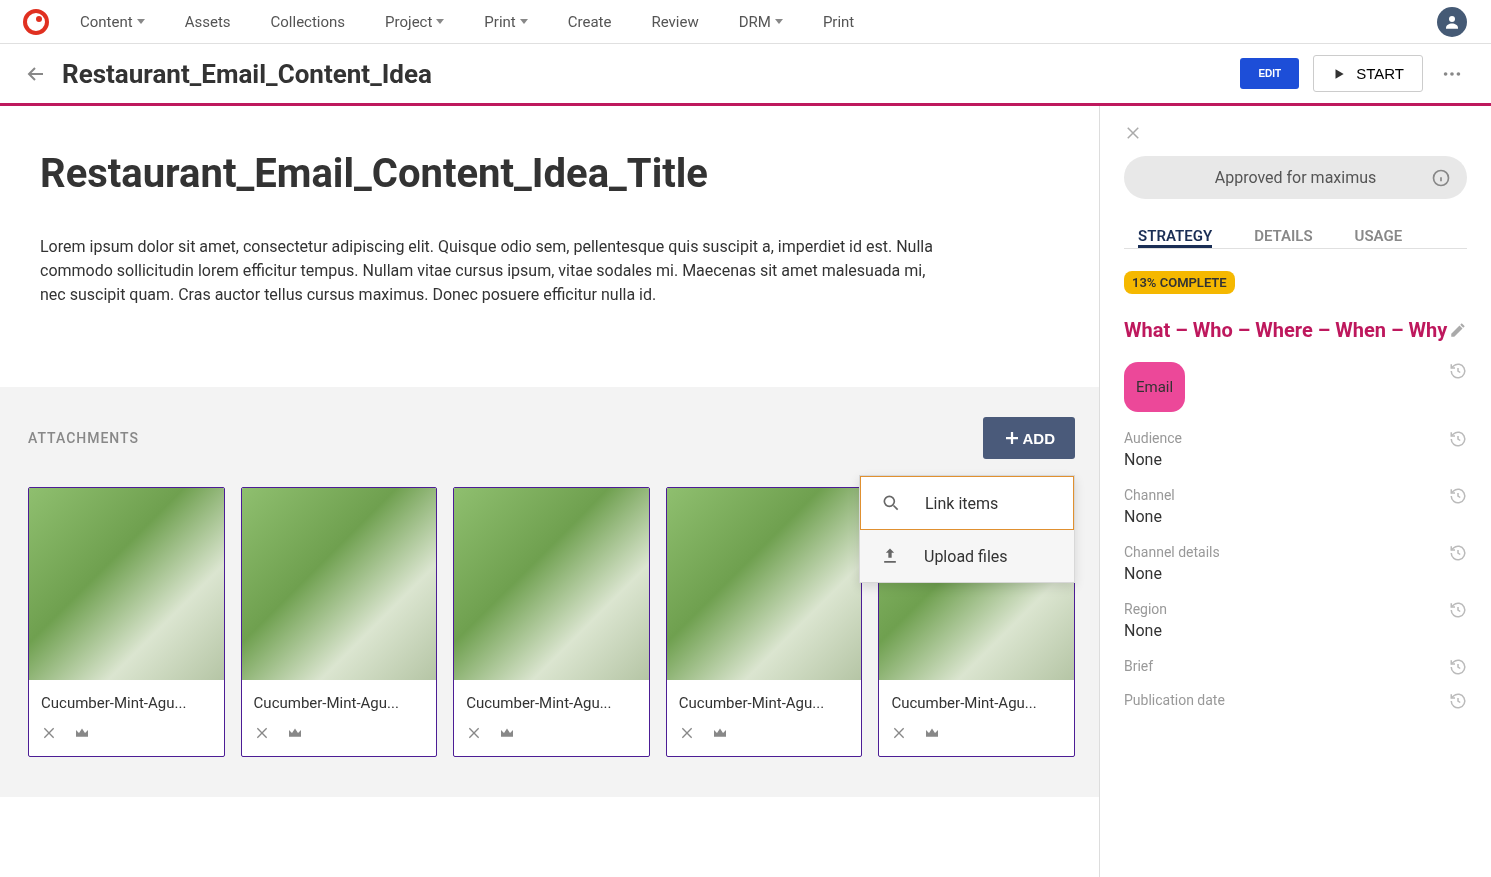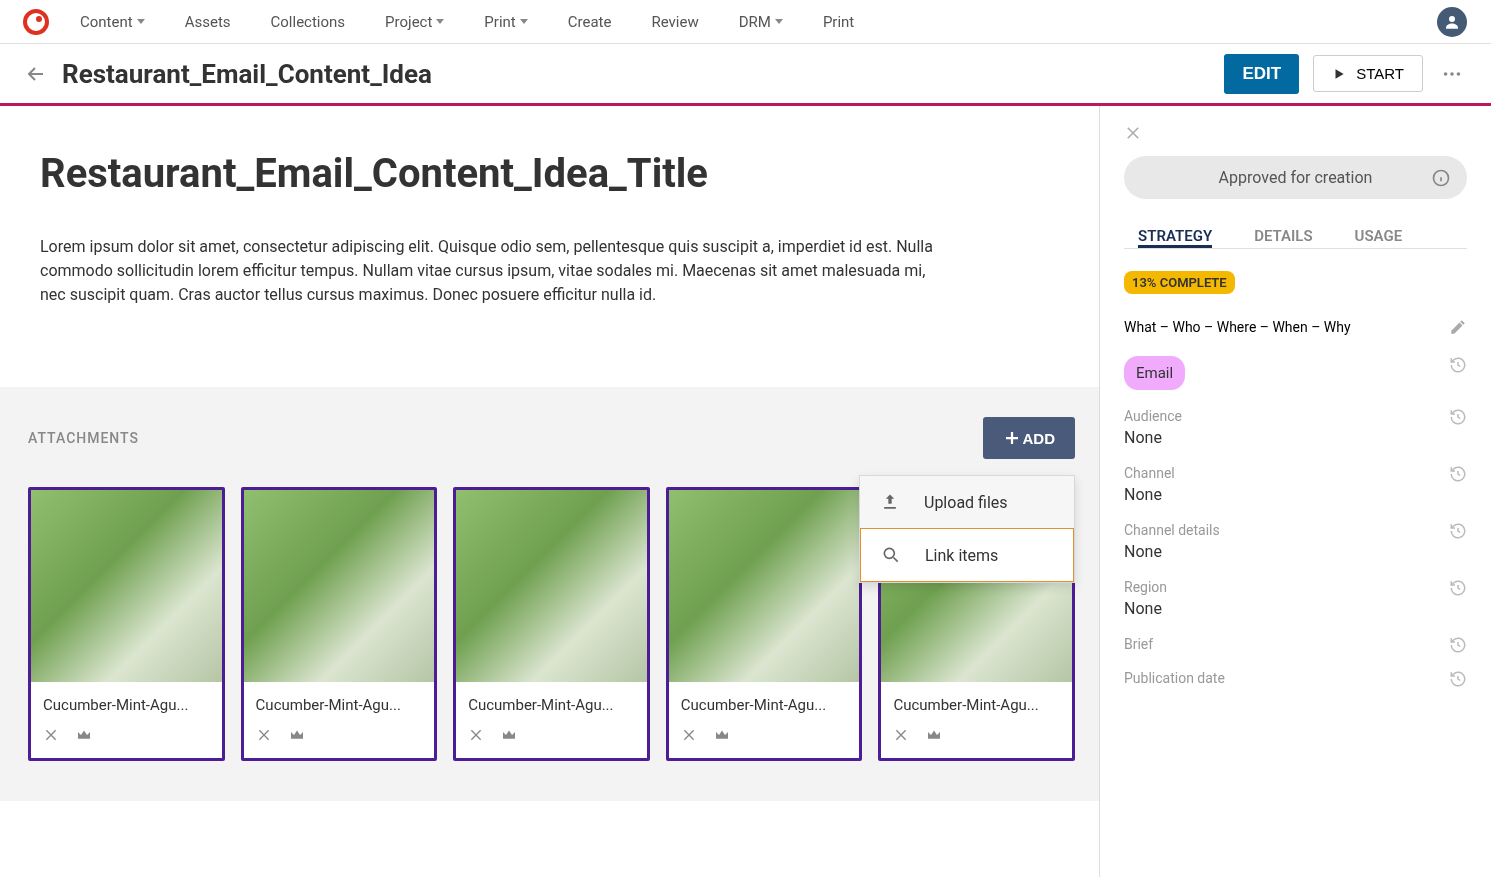--- a/index.html
+++ b/index.html
@@ -9,41 +9,41 @@
 .top-nav { height: 44px; border-bottom: 1px solid #e0e0e0; display: flex; align-items: center; padding: 0 16px; }
 .logo-slot { width: 40px; display: flex; align-items: center; justify-content: center; }
 .nav-items { display: flex; gap: 40px; margin-left: 24px; flex: 1; }
 .nav-item { color: #555; font-size: 15px; cursor: pointer; display: flex; align-items: center; gap: 4px; }
 .avatar { width: 30px; height: 30px; border-radius: 50%; background: #455a75; display: flex; align-items: center; justify-content: center; margin-right: 8px; }
 
 
 .title-bar { height: 62px; border-bottom: 3px solid #be185d; display: flex; align-items: center; padding: 0 24px; }
 .back-arrow { color: #888; margin-right: 14px; cursor: pointer; }
 .title-text { font-size: 26px; font-weight: 700; color: #333; flex: 1; }
-.edit-btn { background: #0369a1; color: #fff; border: none; padding: 10px 18px; font-size: 17px; font-weight: 600; border-radius: 3px; cursor: pointer; margin-right: 14px; }
+.edit-btn { background: #1d4ed8; color: #fff; border: none; padding: 10px 18px; font-size: 10px; font-weight: 600; border-radius: 3px; cursor: pointer; margin-right: 14px; }
 .start-btn { background: #fff; border: 1px solid #ccc; padding: 9px 18px; font-size: 15px; font-weight: 500; border-radius: 3px; cursor: pointer; display: flex; align-items: center; gap: 10px; margin-right: 14px; }
 .more-btn { color: #888; cursor: pointer; padding: 4px; }
 
 
 .content-area { display: flex; height: calc(877px - 44px - 62px); }
 .main-panel { flex: 1; min-width: 0; overflow: hidden; position: relative; }
 .right-panel { width: 392px; border-left: 1px solid #ddd; padding: 18px 24px; position: relative; }
 
 
 .doc-body { padding: 44px 40px 0 40px; }
 .doc-title { font-size: 40px; font-weight: 700; color: #333; margin-bottom: 38px; }
 .doc-text { font-size: 16px; line-height: 1.5; color: #333; max-width: 900px; }
 
 
 .attachments-section { background: #f3f3f3; padding: 30px 24px 40px 28px; margin-top: 80px; position: relative; }
 .attachments-header { display: flex; align-items: center; margin-bottom: 28px; }
 .attachments-label { color: #888; font-size: 14px; letter-spacing: 1px; font-weight: 500; }
 .add-btn { margin-left: auto; background: #4a5a7a; color: #fff; border: none; padding: 12px 20px; font-size: 15px; font-weight: 600; border-radius: 3px; display: flex; align-items: center; gap: 2px; cursor: pointer; }
 .attachments-grid { display: flex; gap: 16px; }
-.att-card { width: 212px; background: #fff; border: 3px solid #4c1d95; border-radius: 2px; overflow: hidden; }
+.att-card { width: 212px; background: #fff; border: 1px solid #4c1d95; border-radius: 2px; overflow: hidden; }
 .att-thumb { width: 100%; height: 192px; background: linear-gradient(135deg, #8fbf6f 0%, #6fa04f 40%, #dbe5d0 70%, #b5c5a5 100%); }
 .att-filename { padding: 14px 12px 4px 12px; font-size: 15px; color: #333; white-space: nowrap; overflow: hidden; text-overflow: ellipsis; }
 .att-actions { padding: 8px 12px 14px 12px; display: flex; gap: 16px; align-items: center; }
 .att-actions svg { color: #888; }
 
 
 .add-dropdown { position: absolute; right: 24px; top: 88px; width: 216px; background: #fff; border: 1px solid #d8d8d8; box-shadow: 0 4px 10px rgba(0,0,0,0.12); }
 .dd-item { display: flex; align-items: center; gap: 24px; padding: 16px 20px; font-size: 16px; color: #333; cursor: pointer; }
 .dd-item.highlight { border: 1px solid #e09030; background: #fff; }
 .dd-item.top { background: #f6f6f6; }
@@ -51,26 +51,26 @@
 
 .close-x { color: #aaa; cursor: pointer; margin-bottom: 14px; }
 .status-pill { background: #e8e8e8; border-radius: 22px; padding: 12px 18px; display: flex; align-items: center; justify-content: center; position: relative; margin-bottom: 28px; }
 .status-pill-text { color: #555; font-size: 16px; }
 .status-pill .info-i { position: absolute; right: 16px; color: #888; }
 .tabs-row { display: flex; gap: 28px; border-bottom: 1px solid #e0e0e0; margin-bottom: 22px; }
 .tab { font-size: 15px; font-weight: 600; color: #888; cursor: pointer; margin-left: 14px; }
 .tab.active { color: #1a2e55; border-bottom: 3px solid #1a2e55; }
 .complete-badge { background: #f5b800; color: #333; font-size: 13px; font-weight: 600; padding: 4px 8px; display: inline-block; border-radius: 8px; margin-bottom: 24px; }
 .section-title-row { display: flex; align-items: center; margin-bottom: 20px; }
-.section-title { font-size: 14px; font-weight: 400; color: #000000; flex: 1; }
+.section-title { font-size: 20px; font-weight: 700; color: #be185d; flex: 1; }
 .pencil-icon { color: #aaa; cursor: pointer; }
 .field { margin-bottom: 18px; position: relative; }
 .field-label { font-size: 14px; color: #999; margin-bottom: 4px; }
 .field-value { font-size: 16px; color: #333; }
-.field-value.chip { background: #f0abfc; padding: 8px 12px; border-radius: 14px; display: inline-block; font-size: 15px; }
+.field-value.chip { background: #ec4899; padding: 16px 12px; border-radius: 14px; display: inline-block; font-size: 15px; }
 .history-icon { position: absolute; right: 0; top: 0; color: #bbb; cursor: pointer; }
 
 .caret-down { border-left: 4px solid transparent; border-right: 4px solid transparent; border-top: 5px solid #888; display: inline-block; }
 svg { display: block; }
 </style>
 </head>
 <body>
 
 <div class="top-nav">
   <div class="logo-slot">
@@ -215,45 +215,45 @@
       <span>
         <svg width="18" height="18" viewBox="0 0 24 24" fill="#888">
                   <path d="M4 8l4 4 4-6 4 6 4-4v9H4V8z"></path>
                 </svg>
       </span>
     </div>
           </div>
         </div>
 
       <div class="add-dropdown">
-        <div class="dd-item top">
-          <svg width="20" height="20" viewBox="0 0 24 24" fill="#666">
-              <path d="M12 3l5 5h-3v6h-4V8H7l5-5zM5 18h14v2H5z"></path>
-            </svg>
-          <span>Upload files</span>
-        </div>
         <div class="dd-item highlight">
           <svg width="20" height="20" viewBox="0 0 24 24" fill="none" stroke="#666" stroke-width="2">
               <circle cx="10" cy="10" r="6"></circle>
               <path d="M20 20l-5-5"></path>
             </svg>
           <span>Link items</span>
+        </div>
+        <div class="dd-item top">
+          <svg width="20" height="20" viewBox="0 0 24 24" fill="#666">
+              <path d="M12 3l5 5h-3v6h-4V8H7l5-5zM5 18h14v2H5z"></path>
+            </svg>
+          <span>Upload files</span>
         </div>
       </div>
     </div>
   </div>
 
   <div class="right-panel">
     <div class="close-x">
       <svg width="18" height="18" viewBox="0 0 24 24" fill="none" stroke="#aaa" stroke-width="2">
           <path d="M5 5l14 14M19 5L5 19"></path>
         </svg>
     </div>
     <div class="status-pill">
-      <span class="status-pill-text">Approved for creation</span>
+      <span class="status-pill-text">Approved for maximus</span>
       <span class="info-i">
         <svg width="20" height="20" viewBox="0 0 24 24" fill="none" stroke="#888" stroke-width="2">
             <circle cx="12" cy="12" r="9"></circle>
             <path d="M12 8v0M12 11v5"></path>
           </svg>
       </span>
     </div>
     <div class="tabs-row" id="tabs-row">
         <div class="tab active">STRATEGY</div>
         <div class="tab">DETAILS</div>

